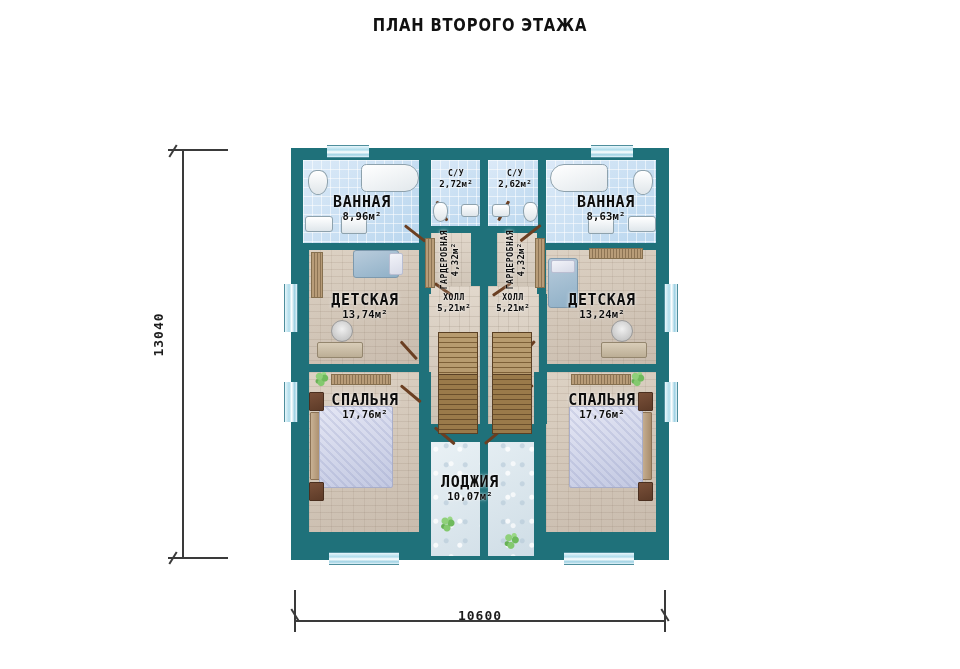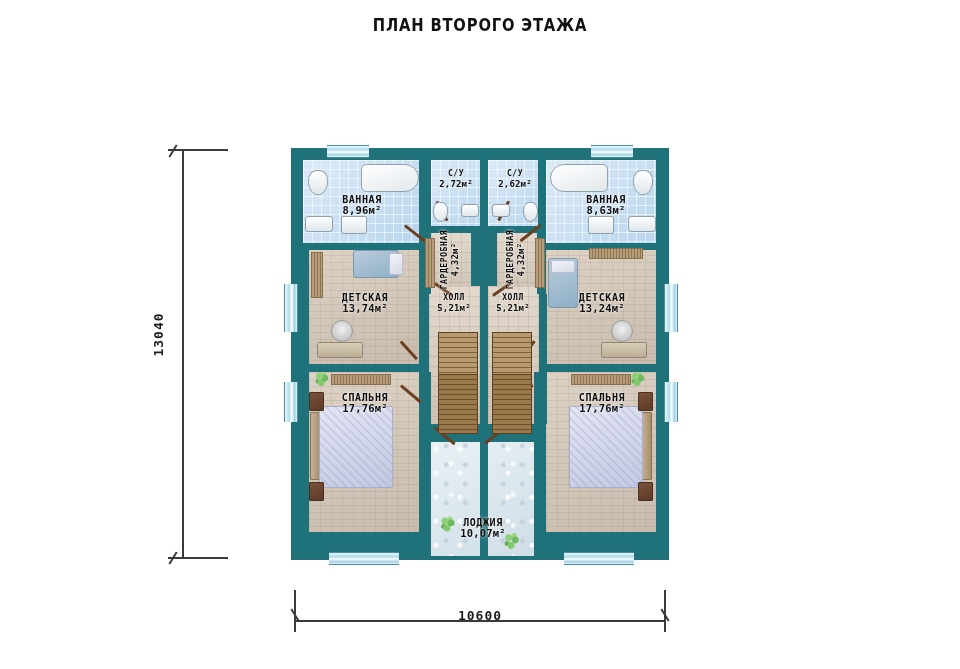--- a/index.html
+++ b/index.html
@@ -114,21 +114,21 @@
     position: absolute;
     text-align: center;
     color: #0d0d0d;
     font-family: "DejaVu Sans Mono", "Liberation Mono", monospace;
     font-weight: bold;
     line-height: 1.12;
     white-space: nowrap;
     pointer-events: none;
     text-shadow: 0 0 2px rgba(255,255,255,.85), 0 0 4px rgba(255,255,255,.6);
   }
-  .room-label .nm { display: block; font-size: 10px; letter-spacing: .6px; }
+  .room-label .nm { display: block; font-size: 15px; letter-spacing: .6px; }
   .room-label .ar { display: block; font-size: 10.5px; letter-spacing: .2px; }
   .room-label.small .nm { font-size: 8px; }
   .room-label.small .ar { font-size: 9px; }
   .room-label.rot-l { transform: rotate(-90deg); transform-origin: center center; }
 
   
   .window-h {
     position: absolute;
     background: linear-gradient(180deg,#e8f6fb 0%,#aeDCEB 35%,#ffffff 55%,#9fd2e4 80%,#e4f3f9 100%);
     border-top: 1px solid #4e8e9c;
@@ -468,18 +468,18 @@
   <div class="room-label" style="left:38px; top:248px; width:88px;">
     <span class="nm">СПАЛЬНЯ</span>
     <span class="ar">17,76м²</span>
   </div>
 
   <div class="room-label" style="left:275px; top:248px; width:88px;">
     <span class="nm">СПАЛЬНЯ</span>
     <span class="ar">17,76м²</span>
   </div>
 
-  <div class="room-label" style="left:158px; top:330px; width:84px;margin-top:43px;">
+  <div class="room-label" style="left:145px; top:330px; width:84px;">
     <span class="nm">ЛОДЖИЯ</span>
     <span class="ar">10,07м²</span>
   </div>
 
 </div>
 
 </body></html>

